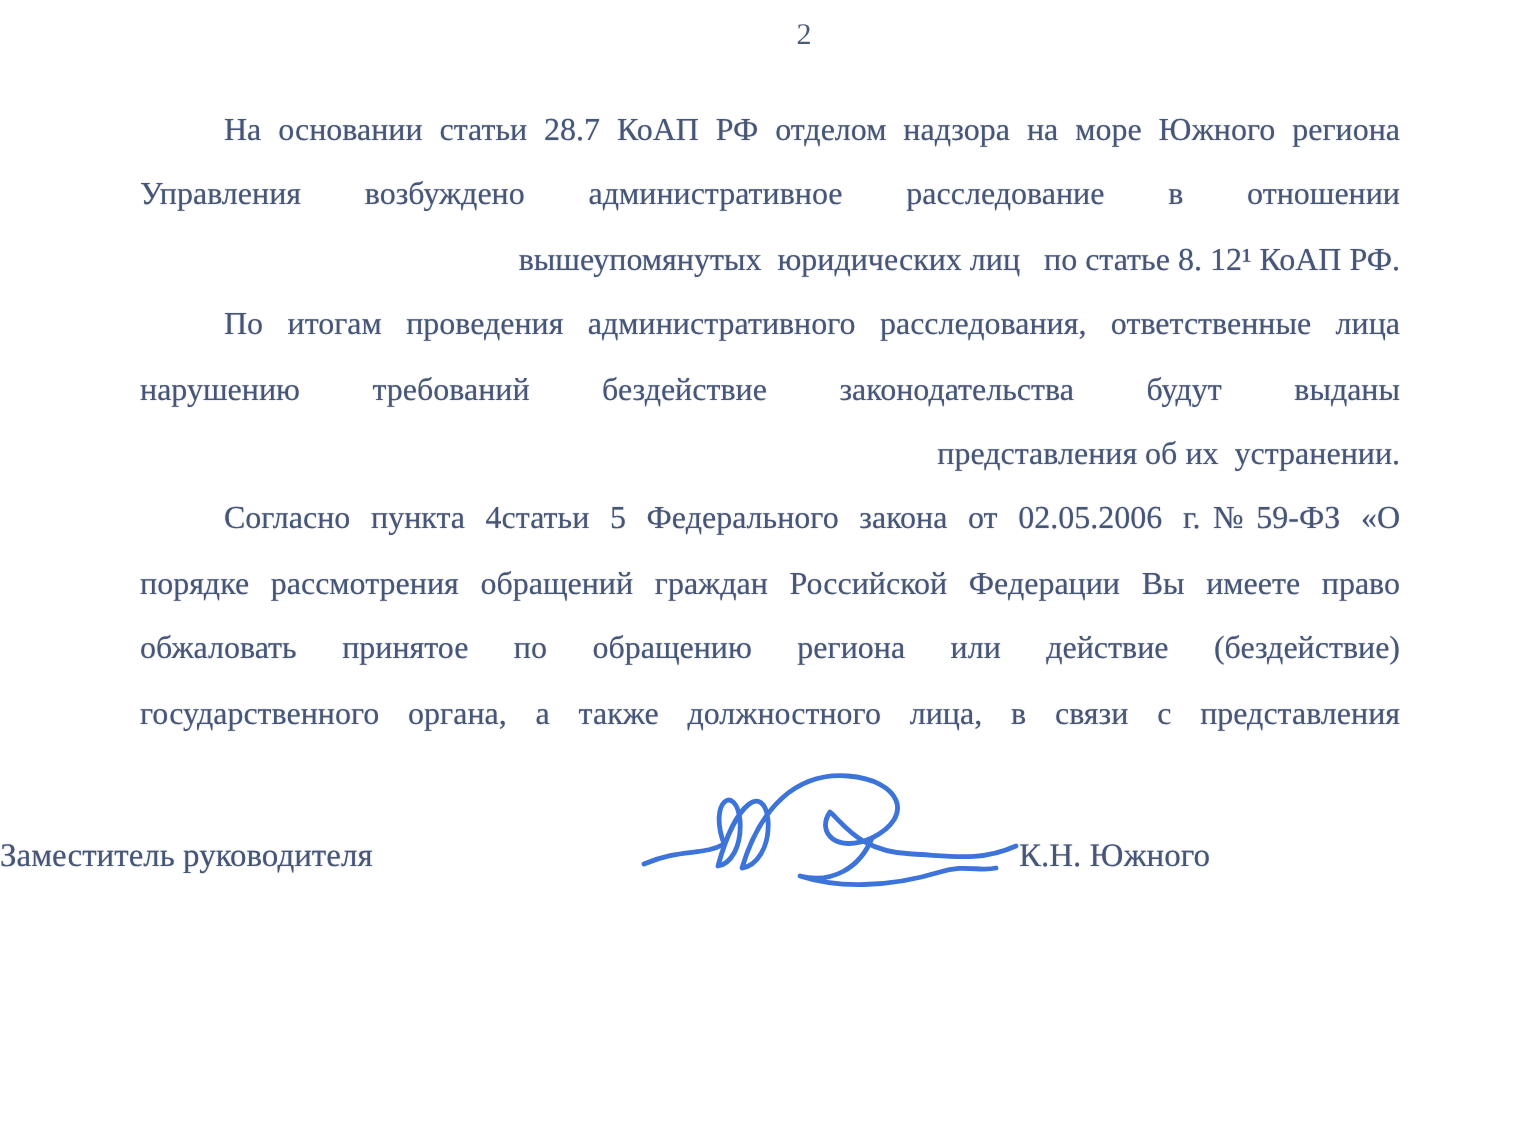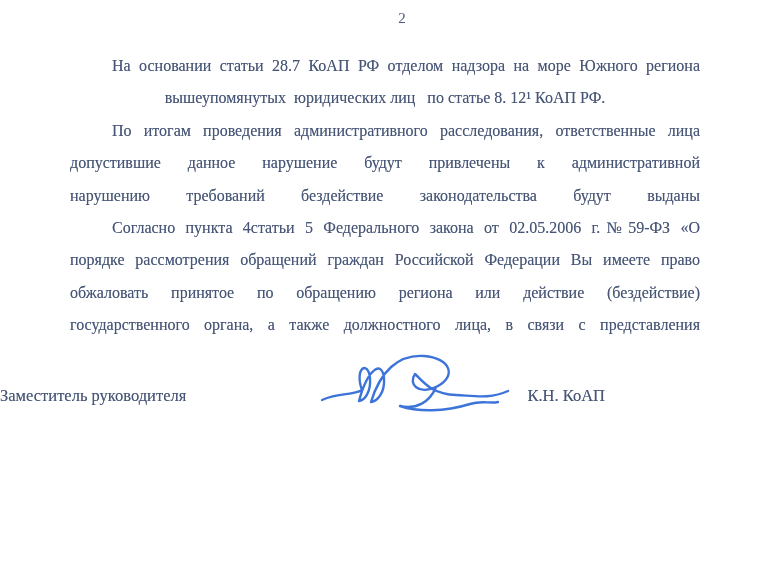--- a/index.html
+++ b/index.html
@@ -41,21 +41,21 @@
     white-space: normal;
   }
   .line.justify {
     text-align: justify;
     text-align-last: justify;
   }
   .line.first {
     text-indent: 42px;
   }
   .line.last {
-    text-align: center;
+    text-align: right;
     white-space: pre-wrap;
   }
   .signature-row {
     position: relative;
     width: 630px;
     margin-top: 44px;
     height: 30px;
     font-size: 16.5px;
     display: flex;
     justify-content: space-between;
@@ -77,25 +77,26 @@
 </head>
 <body>
 
 <div class="page">
 
   <div class="page-number">2</div>
 
   <div class="text-block">
 
     <div class="line justify first">На основании статьи 28.7 КоАП РФ отделом надзора на море Южного региона</div>
+    <div class="line justify">Управления возбуждено административное расследование в отношении</div>
     <div class="line last">вышеупомянутых  юридических лиц   по статье 8. 12¹ КоАП РФ.</div>
 
     <div class="line justify first">По итогам проведения административного расследования, ответственные лица</div>
-    <div class="line justify">допустившие данное нарушение будут привлечены к административной</div>
     <div class="line justify">нарушению требований бездействие законодательства будут выданы</div>
+    <div class="line last">представления об их  устранении.</div>
 
     <div class="line justify first">Согласно пункта 4статьи 5 Федерального закона от 02.05.2006 г.№59-ФЗ «О</div>
     <div class="line justify">порядке рассмотрения обращений граждан Российской Федерации Вы имеете право</div>
     <div class="line justify">обжаловать принятое по обращению региона или действие (бездействие)</div>
     <div class="line justify">государственного органа, а также должностного лица, в связи с представления</div>
   </div>
 
   <div class="signature-row">
     <span class="position-title">Заместитель руководителя</span>
 
@@ -105,16 +106,16 @@
                  C36,24 50,16 52,34 C53,48 47,56 41,57
                  C50,24 64,16 66,34 C67,48 60,57 53,58
                  C62,28 80,10 106,12 C132,14 140,32 118,43
                  C100,51 90,40 97,30
                  C104,36 112,50 138,51 C158,52 172,55 190,47"></path>
         <path d="M118,43 C112,58 98,66 82,62
                  C100,68 126,68 152,60 C164,56 172,60 180,58"></path>
       </g>
     </svg>
 
-    <span class="signer-name">К.Н. КоАП</span>
+    <span class="signer-name">К.Н. Южного</span>
   </div>
 
 </div>
 
 </body></html>

